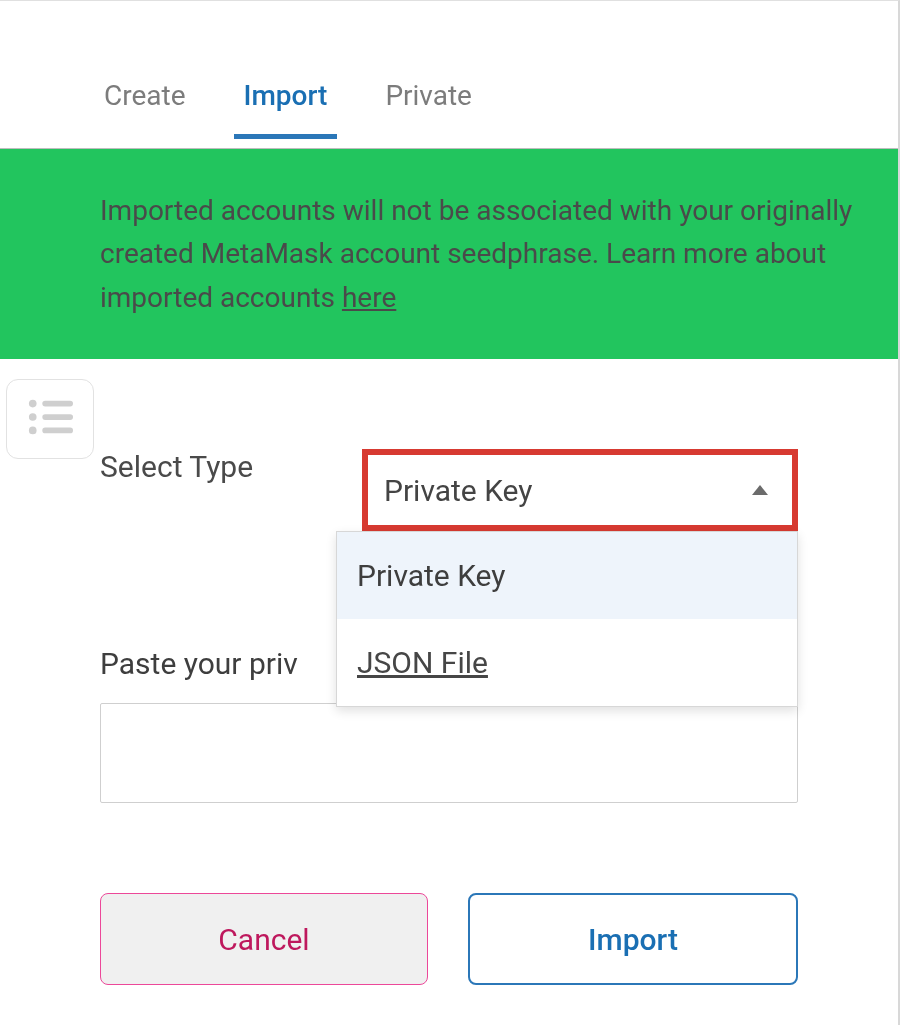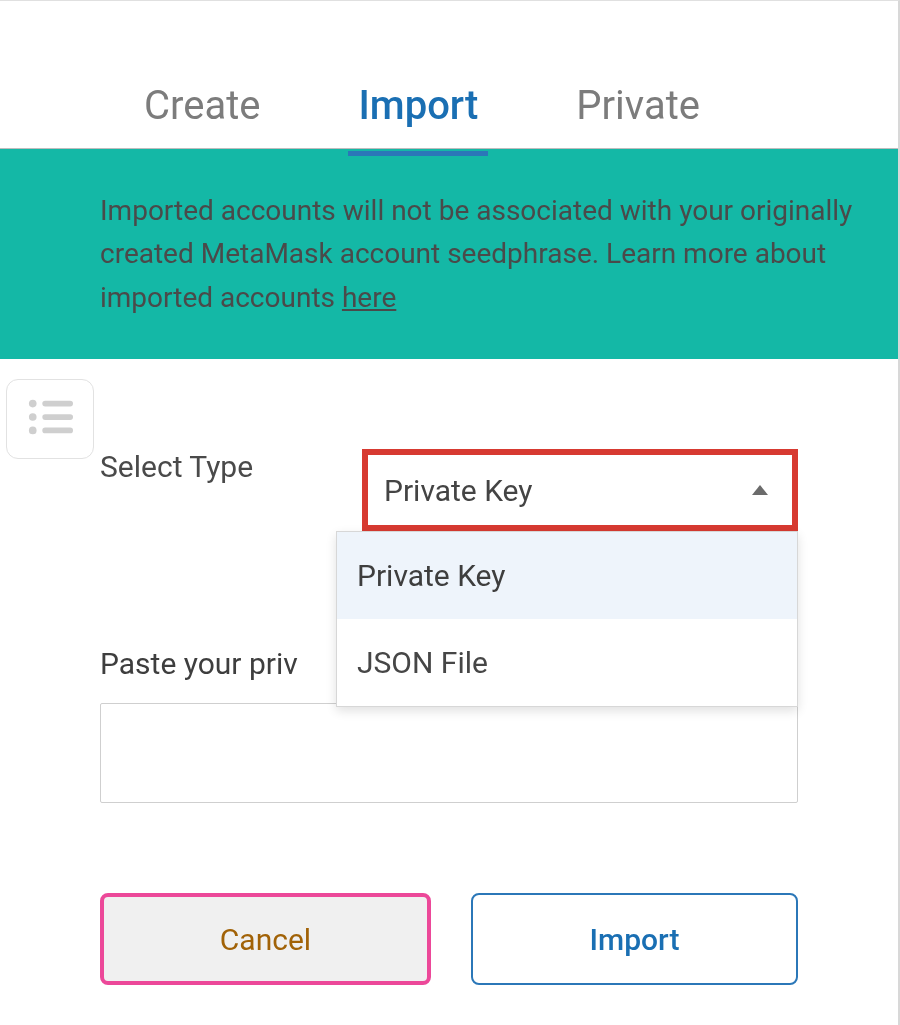--- a/index.html
+++ b/index.html
@@ -22,45 +22,44 @@
   
   .tabs {
     display: flex;
     gap: 50px;
     padding: 40px 0 0 100px;
     border-bottom: 1px solid #bdbdbd;
     height: 148px;
     align-items: center;
   }
   .tab {
-    font-size: 40px;
+    font-size: 28px;
     color: #7c7c7c;
     padding: 0 4px 26px 4px;
     cursor: pointer;
     position: relative;
-    top: 24px;
-    margin-left: 40px;
+    top: 14px;
   }
   .tab.active {
     color: #1a6fb3;
     font-weight: 500;
   }
   .tab.active::after {
     content: "";
     position: absolute;
     left: -6px;
     right: -6px;
     bottom: -1px;
     height: 5px;
     background: #2b77b8;
   }
 
   
   .info {
-    background: #14b8a6;
+    background: #22c55e;
     padding: 40px 24px 40px 100px;
     font-size: 28px;
     line-height: 1.55;
     color: #4a4a4a;
   }
   .info a {
     color: #4a4a4a;
     text-decoration: underline;
   }
 
@@ -128,21 +127,21 @@
     box-shadow: 0 4px 10px rgba(0,0,0,.12);
     z-index: 5;
   }
   .option {
     padding: 26px 20px;
     font-size: 30px;
     color: #3e3e3e;
     cursor: pointer;
   }
   .option.selected { background: #eef4fb; }
-  .option:last-child { color: #464646; }
+  .option:last-child { color: #464646; text-decoration: underline; }
 
   
   .paste-area {
     padding: 0 100px;
     margin-top: 115px;
   }
   .paste-label {
     font-size: 30px;
     color: #3e3e3e;
     margin-bottom: 22px;
@@ -169,22 +168,22 @@
     height: 92px;
     border-radius: 8px;
     font-size: 30px;
     display: flex;
     align-items: center;
     justify-content: center;
     cursor: pointer;
   }
   .btn-cancel {
     background: #f0f0f0;
-    border: 4px solid #ec4899;
-    color: #a16207;
+    border: 1px solid #ec4899;
+    color: #be185d;
   }
   .btn-import {
     background: #fff;
     border: 2px solid #2b77b8;
     color: #1a6fb3;
     font-weight: 500;
   }
 </style>
 </head>
 <body>

